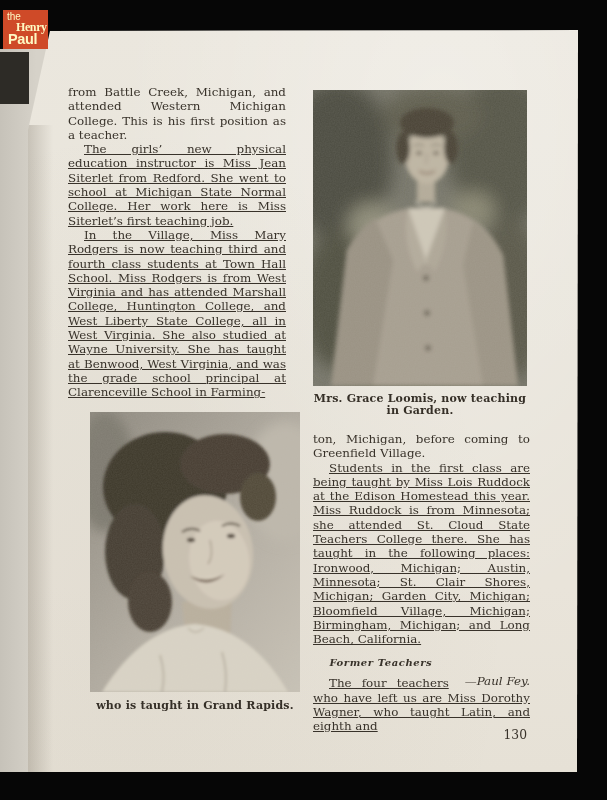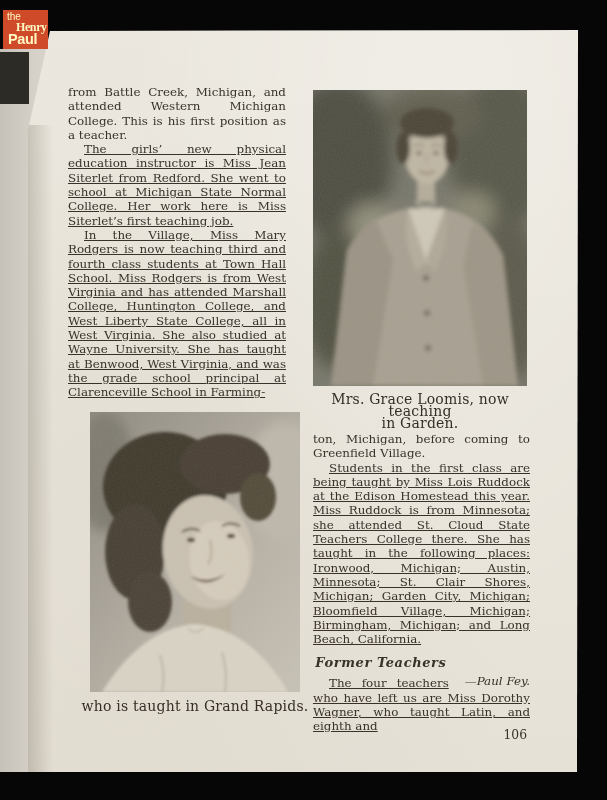--- a/index.html
+++ b/index.html
@@ -25,29 +25,29 @@
   .page::before{content:"";position:absolute;left:0;top:96px;bottom:0;width:26px;
         background:linear-gradient(90deg,rgba(70,60,45,.22),rgba(70,60,45,0));}
   
   .col{position:absolute;color:#38322a;font-size:11.9px;line-height:14.3px;
        text-align:justify;overflow:hidden;}
   .col p{margin:0;}
   .col p.ind{text-indent:16px;text-decoration:underline;}
   .col-left{left:41px;top:56px;width:218px;height:332px;}
   .col-right{left:286px;top:403px;width:217px;height:322px;}
   .sig{float:right;font-style:italic;margin-top:42px;}
-  .heading{font-size:13px;line-height:16px;font-weight:700;font-style:italic;
+  .heading{font-size:10px;line-height:16px;font-weight:700;font-style:italic;
            text-align:center;letter-spacing:.6px;margin:9px 0 5px !important;text-indent:0 !important;}
   
   .photo{position:absolute;margin:0;padding:0;}
   .photo svg{display:block;}
   .photo-a{left:286px;top:61px;width:214px;height:296px;}
   .photo-b{left:63px;top:383px;width:210px;height:280px;}
   .caption{position:absolute;text-align:center;color:#352f27;
-           font-size:14px;line-height:12.2px;font-weight:400;letter-spacing:.2px;}
+           font-size:11px;line-height:12.2px;font-weight:700;letter-spacing:.2px;}
   .caption span{display:block;}
   .caption-a{left:272px;top:364px;width:242px;}
   .caption-b{left:20px;top:671px;width:296px;}
   .pageno{position:absolute;left:428px;top:699px;width:72px;text-align:right;
           font-size:12.3px;color:#38322a;}
 </style>
 </head>
 <body>
 
 <div class="stage">
@@ -182,16 +182,16 @@
           <path d="M98 216 Q105 224 114 216" stroke="#bab3a4" stroke-width="1.5" fill="none"></path>
         </g>
         <rect width="210" height="280" filter="url(#grB)"></rect>
       </svg>
     </figure>
 
     <div class="caption caption-b">
       <span>who is taught in Grand Rapids.</span>
     </div>
 
-    <div class="pageno">106</div>
+    <div class="pageno">130</div>
 
   </div>
 </div>
 
 </body></html>

